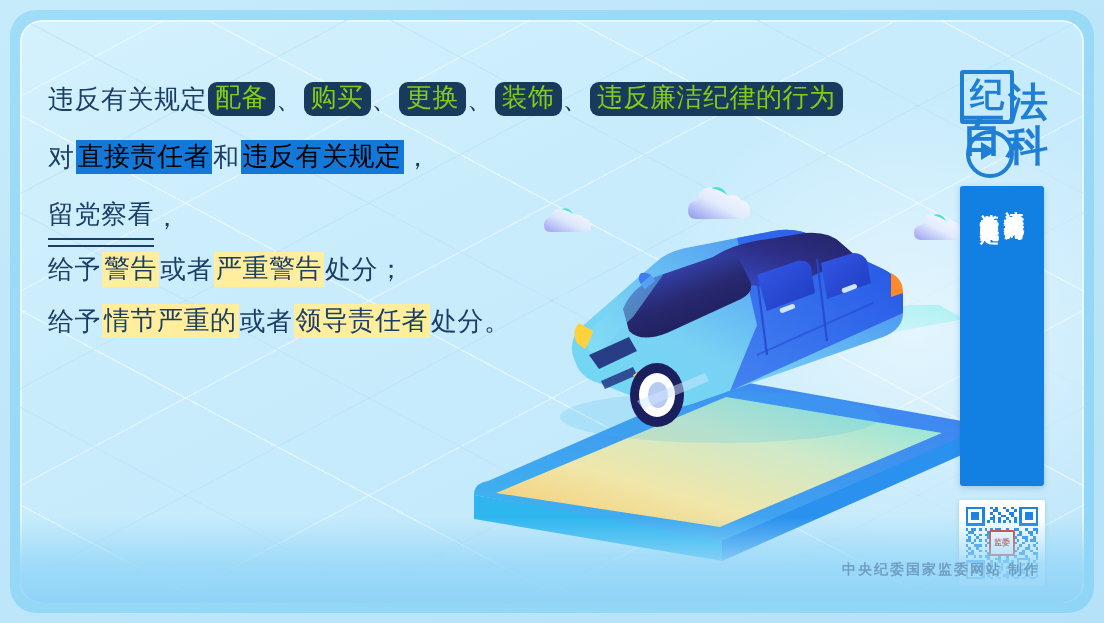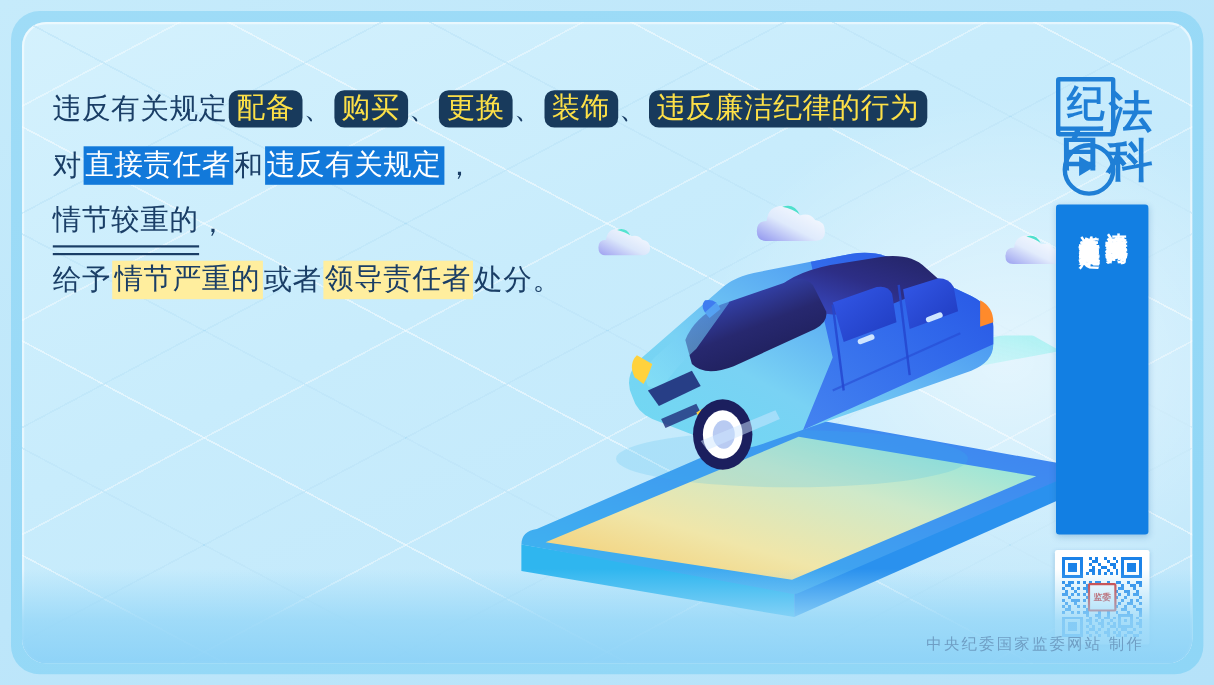--- a/index.html
+++ b/index.html
@@ -60,28 +60,28 @@
   }
   .line{
     display:block;white-space:nowrap;
     font-size:26px;line-height:49px;letter-spacing:.5px;
     color:#1a3e66;
   }
   .line .txt{vertical-align:middle;}
 
   
   .pill{
-    display:inline-block;background:#183a5c;color:#fde047;
+    display:inline-block;background:#183a5c;color:#84cc16;
     border-radius:9px;padding:1px 7px 3px 7px;margin:0 1px;
     line-height:1.18;vertical-align:middle;
   }
   
   .hl-blue{
-    display:inline-block;background:#1279da;color:#ffffff;
-    padding:2px 2px 3px 2px;margin:0 1px;line-height:1.15;vertical-align:middle;
+    display:inline-block;background:#1279da;color:#000000;
+    padding:2px 2px 3px 2px;margin:16px 1px;line-height:1.15;vertical-align:middle;
   }
   
   .hl-yellow{
     display:inline-block;background:#ffee9e;color:#1a3e66;
     padding:2px 2px 3px 2px;margin:0 1px;line-height:1.15;vertical-align:middle;
   }
   
   .dbl{
     display:inline-block;position:relative;padding-bottom:3px;
   }
@@ -154,23 +154,24 @@
     border:2px solid #d82a24;border-radius:2px;
     display:flex;align-items:center;justify-content:center;
   }
   .seal span{
     font-size:8px;line-height:8px;color:#d82a24;font-weight:700;
     font-family:"Liberation Sans","DejaVu Sans",sans-serif;
   }
 
   
   .credit{
-    position:absolute;right:44px;bottom:8px;
+    position:absolute;right:44px;bottom:24px;
     font-size:14px;color:#6f9ec4;letter-spacing:2px;
     font-family:"Liberation Sans","DejaVu Sans",sans-serif;
+    font-weight:bold;
   }
 </style>
 </head>
 <body>
 
 <div id="stage">
 
   <div class="frame-outer"></div>
   <div class="frame-inner">
 
@@ -354,23 +355,26 @@
       <span class="line">
         <span class="txt">违反有关规定</span><span class="pill">配备</span><span class="txt">、</span><span class="pill">购买</span><span class="txt">、</span><span class="pill">更换</span><span class="txt">、</span><span class="pill">装饰</span><span class="txt">、</span><span class="pill">违反廉洁纪律的行为</span>
       </span>
 
 
       <span class="line">
         <span class="txt">对</span><span class="hl-blue">直接责任者</span><span class="txt">和</span><span class="hl-blue">违反有关规定</span><span class="txt">，</span>
       </span>
 
       <span class="line">
-        <span class="dbl">情节较重的</span><span class="txt">，</span>
+        <span class="dbl">留党察看</span><span class="txt">，</span>
       </span>
 
+      <span class="line">
+        <span class="txt">给予</span><span class="hl-yellow">警告</span><span class="txt">或者</span><span class="hl-yellow">严重警告</span><span class="txt">处分；</span>
+      </span>
 
 
       <span class="line">
         <span class="txt">给予</span><span class="hl-yellow">情节严重的</span><span class="txt">或者</span><span class="hl-yellow">领导责任者</span><span class="txt">处分。</span>
       </span>
     </div>
 
     <div class="rail">
 
       <div class="logo">

